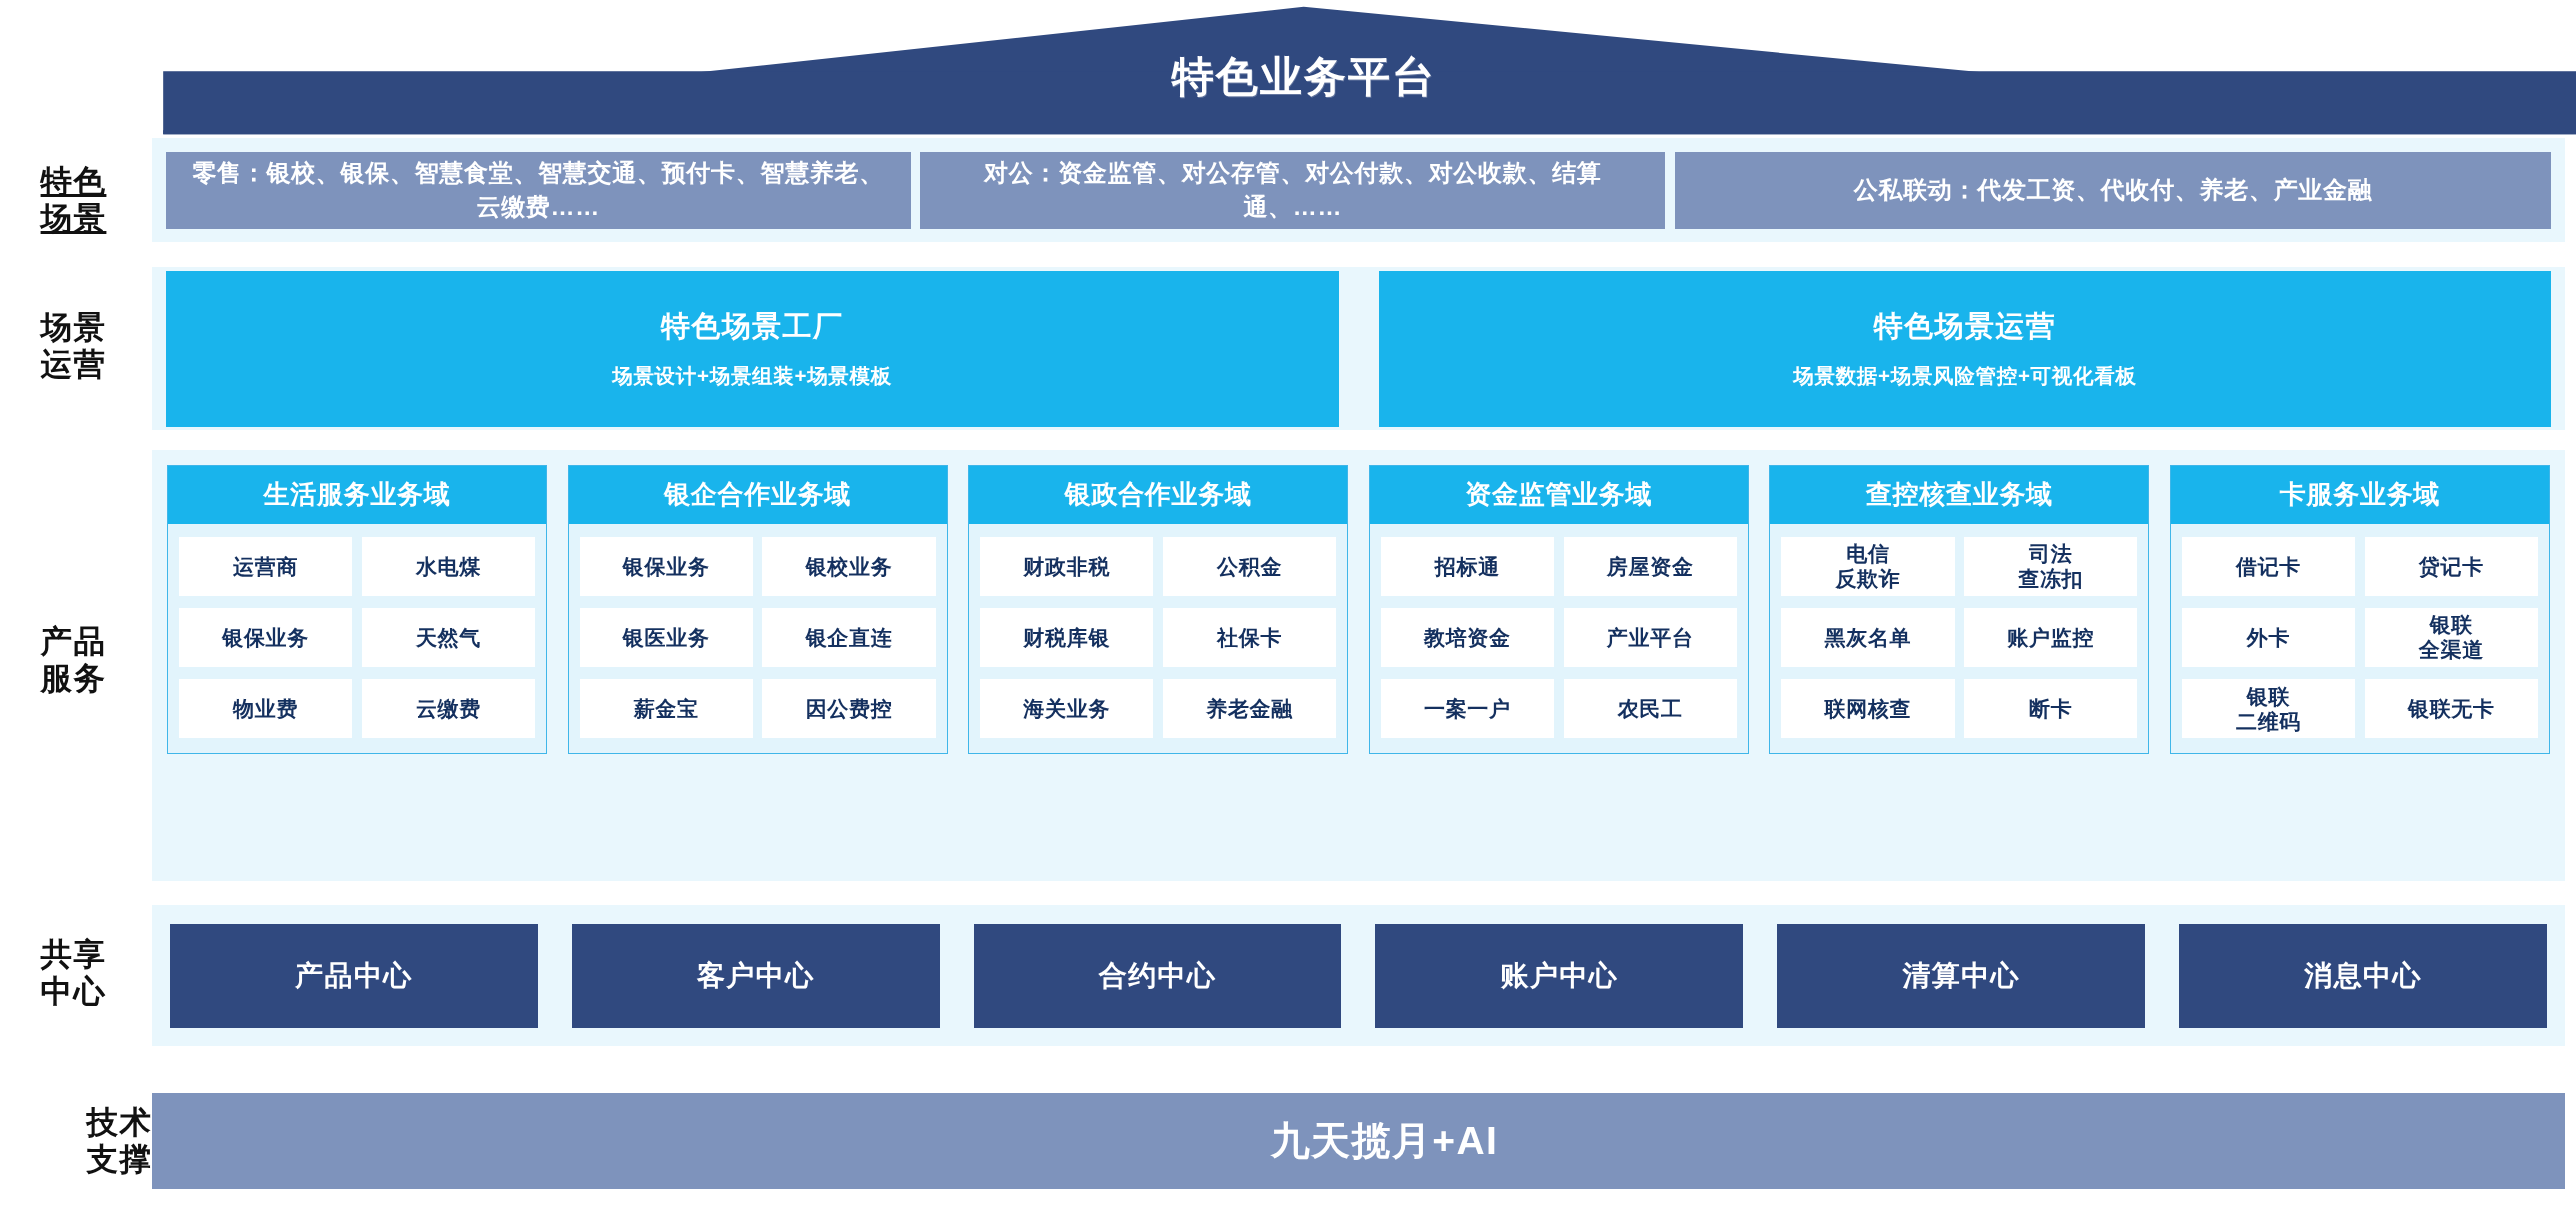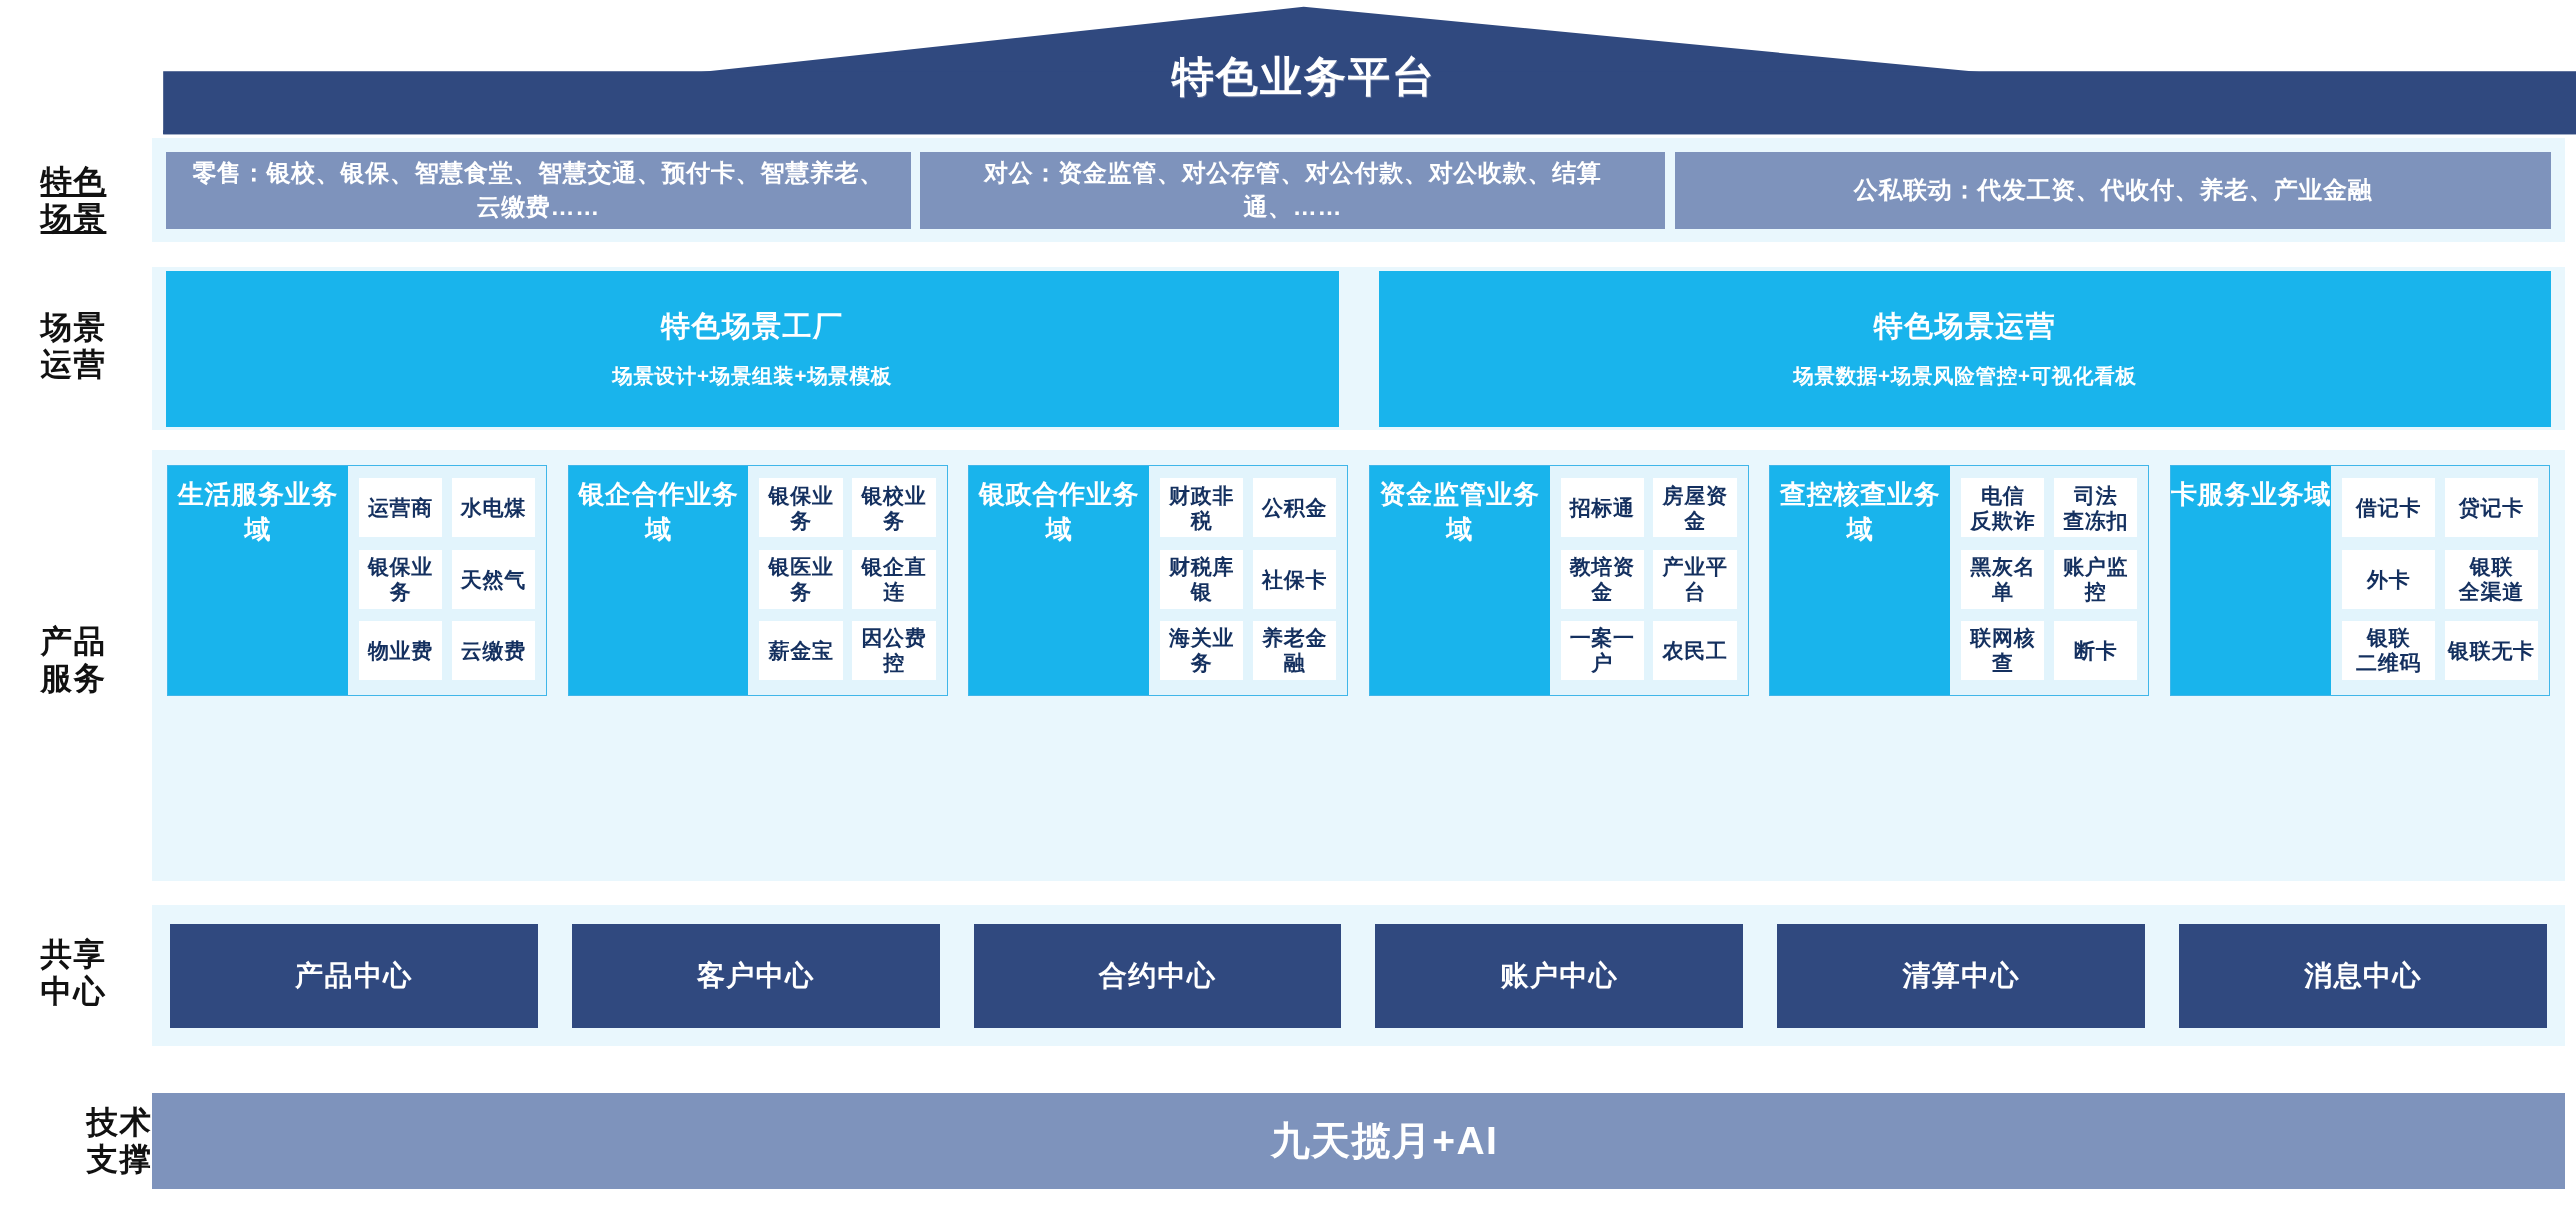--- a/index.html
+++ b/index.html
@@ -43,21 +43,21 @@
   .ops-box{
     flex:1 1 0;height:156px;background:#19b4ec;color:#ffffff;
     display:flex;flex-direction:column;align-items:center;justify-content:center;gap:15px;
   }
   .ops-title{font-size:29px;font-weight:bold;letter-spacing:1.4px;}
   .ops-sub{font-size:20.5px;font-weight:bold;letter-spacing:0.7px;}
   
   #product-band{top:450px;height:431px;}
   .prod-wrap{position:absolute;left:0;top:0;width:100%;height:100%;
     display:flex;align-items:flex-start;gap:20.5px;padding:15px 15px;box-sizing:border-box;}
-  .prod-col{flex:1 1 0;border:1.4px solid #3fb6e9;background:#e2f4fc;display:flex;flex-direction:row;}
+  .prod-col{flex:1 1 0;border:1.4px solid #3fb6e9;background:#e2f4fc;display:flex;flex-direction:column;}
   .prod-head{
     background:#19b4ec;color:#ffffff;font-size:26px;font-weight:bold;
     text-align:center;padding:11px 0 12.3px;letter-spacing:0.7px;
   }
   .prod-grid{
     flex:1 1 auto;display:grid;grid-template-columns:1fr 1fr;
     gap:12.3px 9.6px;padding:12.3px 11px 15px;box-sizing:border-box;
   }
   .prod-cell{
     background:#ffffff;color:#14305f;font-size:21px;font-weight:bold;

